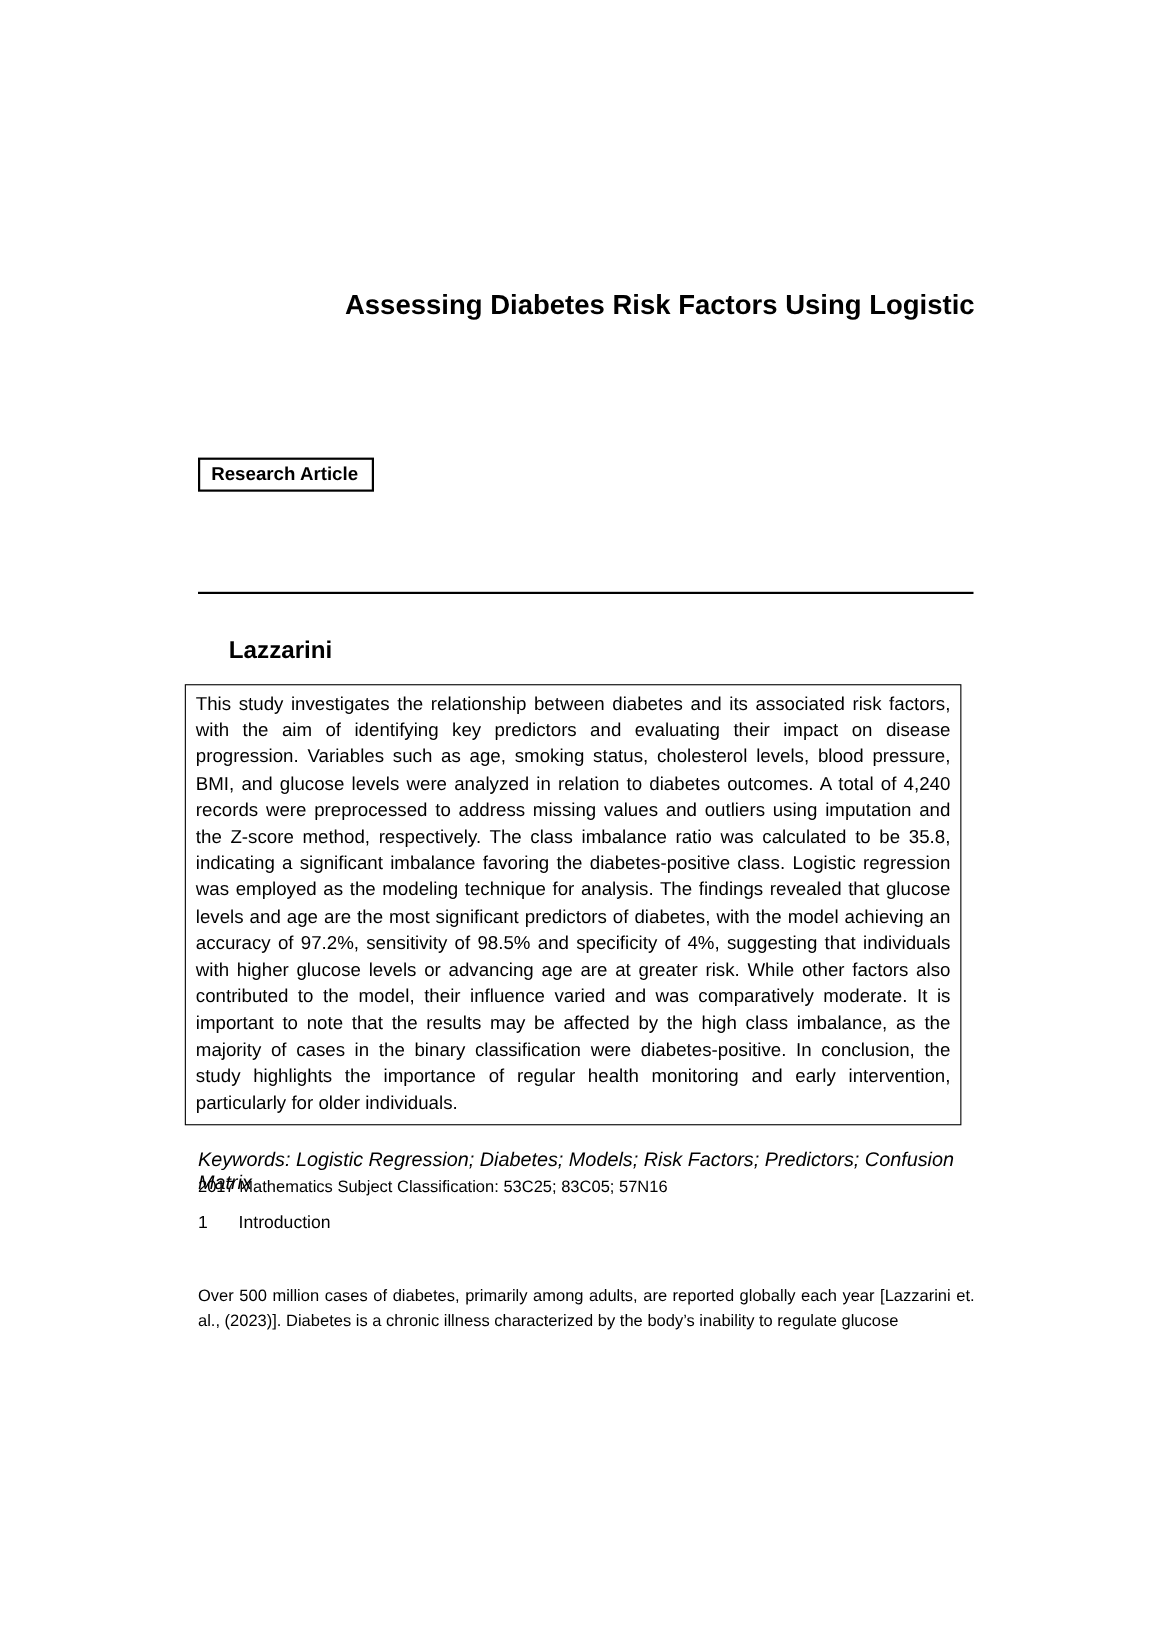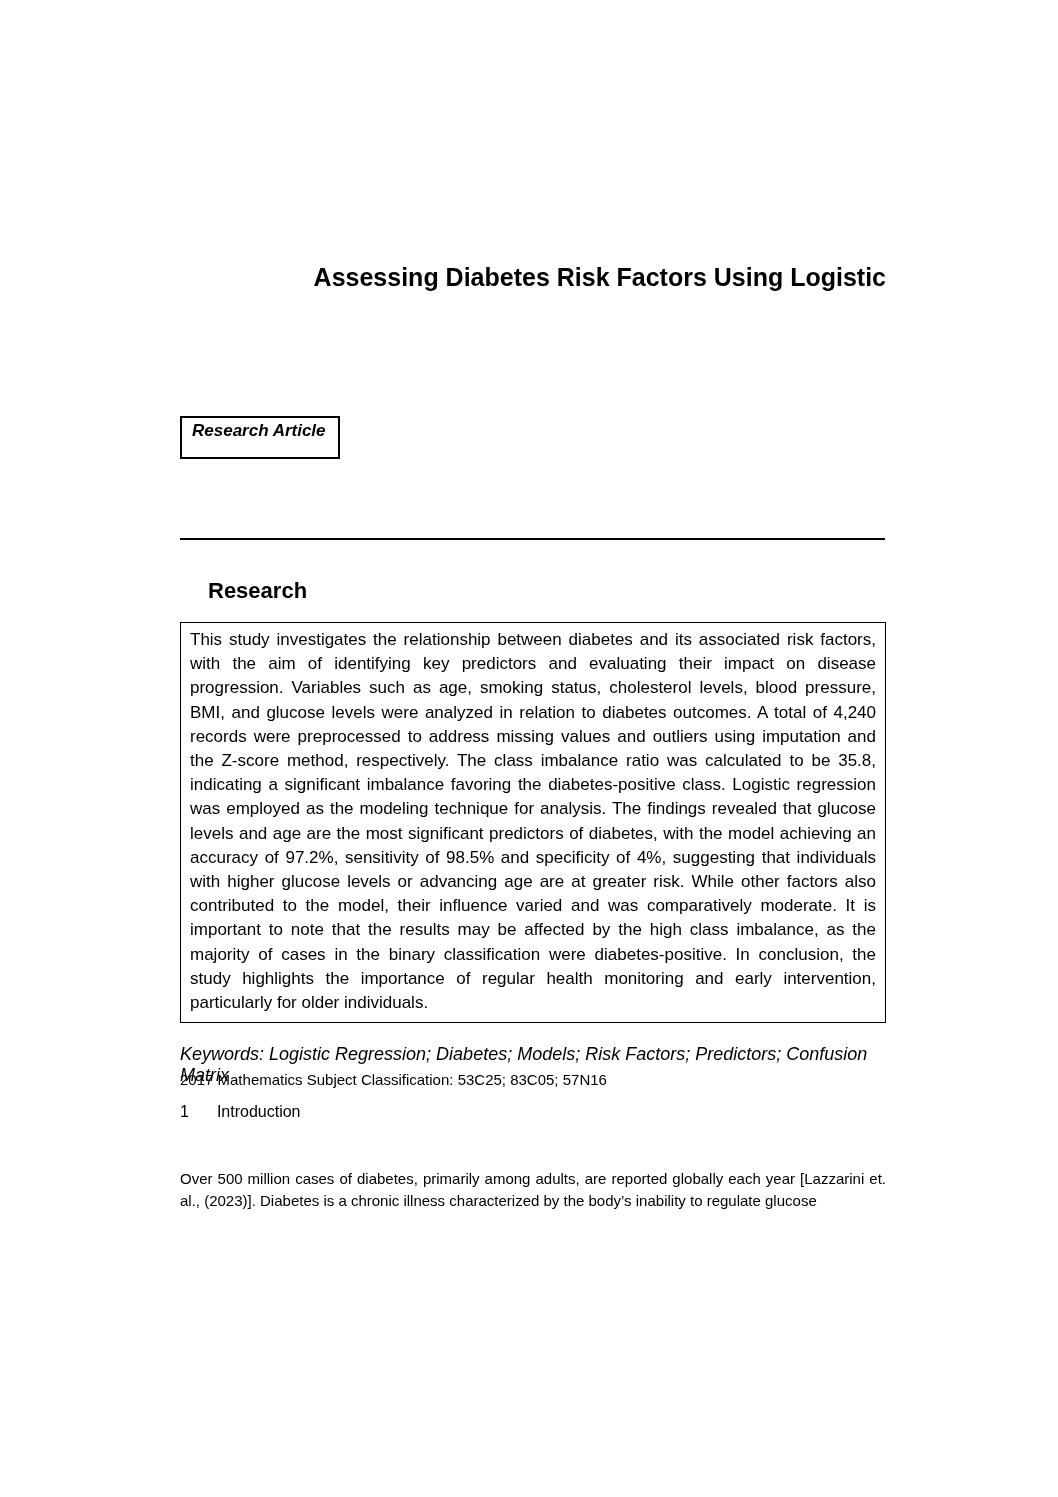--- a/index.html
+++ b/index.html
@@ -24,22 +24,21 @@
     font-size: 25px;
     font-weight: bold;
     line-height: 31px;
     margin-top: 19px;
   }
   .badge {
     position: absolute;
     top: 416px;
     left: 180px;
     border: 2px solid #000;
-    padding: 3px 12px 16px 10px;
-    font-style: italic;
+    padding: 3px 12px 4px 10px;
     font-weight: bold;
     font-size: 17px;
     background: #fff;
   }
   .rule {
     position: absolute;
     top: 538px;
     left: 180px;
     width: 705px;
     height: 0;
@@ -48,21 +47,21 @@
   .abstract-heading {
     position: absolute;
     top: 578px;
     left: 208px;
     font-size: 22px;
     font-weight: bold;
   }
   .abstract-box {
     position: absolute;
     top: 622px;
-    left: 180px;
+    left: 168px;
     width: 706px;
     box-sizing: border-box;
     border: 1px solid #000;
     padding: 5px 9px 7px 9px;
     font-size: 17px;
     line-height: 24.2px;
     text-align: justify;
   }
   .keywords-line {
     position: absolute;
@@ -105,21 +104,21 @@
 <body>
 
 <div class="page-title">
   <div>Assessing Diabetes Risk Factors Using Logistic</div>
 </div>
 
 <div class="badge">Research Article</div>
 
 <div class="rule"></div>
 
-<div class="abstract-heading">Research</div>
+<div class="abstract-heading">Lazzarini</div>
 
 <div class="abstract-box">This study investigates the relationship between diabetes and its associated risk factors, with the aim of identifying key predictors and evaluating their impact on disease progression. Variables such as age, smoking status, cholesterol levels, blood pressure, BMI, and glucose levels were analyzed in relation to diabetes outcomes. A total of 4,240 records were preprocessed to address missing values and outliers using imputation and the Z-score method, respectively. The class imbalance ratio was calculated to be 35.8, indicating a significant imbalance favoring the diabetes-positive class. Logistic regression was employed as the modeling technique for analysis. The findings revealed that glucose levels and age are the most significant predictors of diabetes, with the model achieving an accuracy of 97.2%, sensitivity of 98.5% and specificity of 4%, suggesting that individuals with higher glucose levels or advancing age are at greater risk. While other factors also contributed to the model, their influence varied and was comparatively moderate. It is important to note that the results may be affected by the high class imbalance, as the majority of cases in the binary classification were diabetes-positive. In conclusion, the study highlights the importance of regular health monitoring and early intervention, particularly for older individuals.</div>
 
 <div class="keywords-line">Keywords: Logistic Regression; Diabetes; Models; Risk Factors; Predictors; Confusion Matrix</div>
 
 <div class="msc-line">2017 Mathematics Subject Classification: 53C25; 83C05; 57N16</div>
 
 <div class="section-heading">
   <span class="sec-number">1</span><span>Introduction</span>
 </div>

